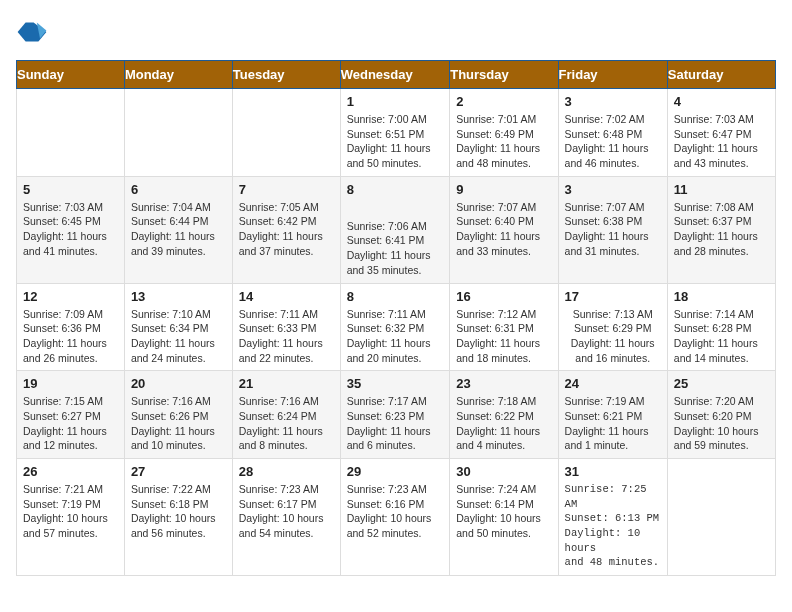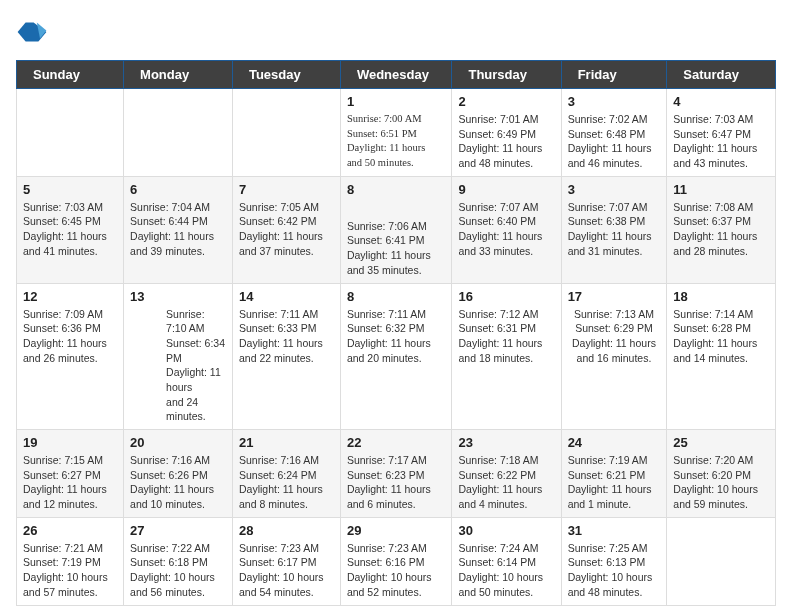--- a/index.html
+++ b/index.html
@@ -43,24 +43,24 @@
     .location {
       font-size: 16px;
       color: #555;
     }
     .calendar-table {
       width: 100%;
       border-collapse: collapse;
       border: 1px solid #ccc;
     }
     .calendar-table th {
-      background-color: #404040;
+      background-color: #a16207;
       color: #fff;
       text-align: left;
-      padding: 6px 16px;
+      padding: 6px 0;
       font-size: 13px;
       font-weight: bold;
       border: 1px solid #1d5a96;
     }
     .calendar-table td {
       vertical-align: top;
       border: 1px solid #ddd;
       padding: 5px 6px;
       width: 113px;
       min-height: 80px;
@@ -118,21 +118,21 @@
         <th>Saturday</th>
       </tr>
   </thead>
   <tbody id="calendar-body">
   <tr>
         <td class="empty-cell"></td>
         <td class="empty-cell"></td>
         <td class="empty-cell"></td>
         <td>
           <div class="day-number">1</div>
-          <div class="day-info" style="white-space: pre-line; font-family: Liberation Serif, serif;">Sunrise: 7:00 AM
+          <div class="day-info" style="white-space: pre-line;">Sunrise: 7:00 AM
 Sunset: 6:51 PM
 Daylight: 11 hours
 and 50 minutes.</div>
         </td>
         <td>
           <div class="day-number">2</div>
           <div class="day-info" style="white-space: pre-line;">Sunrise: 7:01 AM
 Sunset: 6:49 PM
 Daylight: 11 hours
 and 48 minutes.</div>
@@ -206,21 +206,21 @@
       <tr>
         <td>
           <div class="day-number">12</div>
           <div class="day-info" style="white-space: pre-line;">Sunrise: 7:09 AM
 Sunset: 6:36 PM
 Daylight: 11 hours
 and 26 minutes.</div>
         </td>
         <td>
           <div class="day-number">13</div>
-          <div class="day-info" style="white-space: pre-line; margin-left: 36px;">Sunrise: 7:10 AM
+          <div class="day-info" style="white-space: pre-line;">Sunrise: 7:10 AM
 Sunset: 6:34 PM
 Daylight: 11 hours
 and 24 minutes.</div>
         </td>
         <td>
           <div class="day-number">14</div>
           <div class="day-info" style="white-space: pre-line;">Sunrise: 7:11 AM
 Sunset: 6:33 PM
 Daylight: 11 hours
 and 22 minutes.</div>
@@ -270,21 +270,21 @@
 and 10 minutes.</div>
         </td>
         <td>
           <div class="day-number">21</div>
           <div class="day-info" style="white-space: pre-line;">Sunrise: 7:16 AM
 Sunset: 6:24 PM
 Daylight: 11 hours
 and 8 minutes.</div>
         </td>
         <td>
-          <div class="day-number">22</div>
+          <div class="day-number">35</div>
           <div class="day-info" style="white-space: pre-line;">Sunrise: 7:17 AM
 Sunset: 6:23 PM
 Daylight: 11 hours
 and 6 minutes.</div>
         </td>
         <td>
           <div class="day-number">23</div>
           <div class="day-info" style="white-space: pre-line;">Sunrise: 7:18 AM
 Sunset: 6:22 PM
 Daylight: 11 hours
@@ -336,21 +336,21 @@
         </td>
         <td>
           <div class="day-number">30</div>
           <div class="day-info" style="white-space: pre-line;">Sunrise: 7:24 AM
 Sunset: 6:14 PM
 Daylight: 10 hours
 and 50 minutes.</div>
         </td>
         <td>
           <div class="day-number">31</div>
-          <div class="day-info" style="white-space: pre-line;">Sunrise: 7:25 AM
+          <div class="day-info" style="white-space: pre-line; font-family: Liberation Mono, monospace;">Sunrise: 7:25 AM
 Sunset: 6:13 PM
 Daylight: 10 hours
 and 48 minutes.</div>
         </td>
         <td class="empty-cell"></td>
       </tr>
     </tbody>
 </table>
 
 </body></html>

